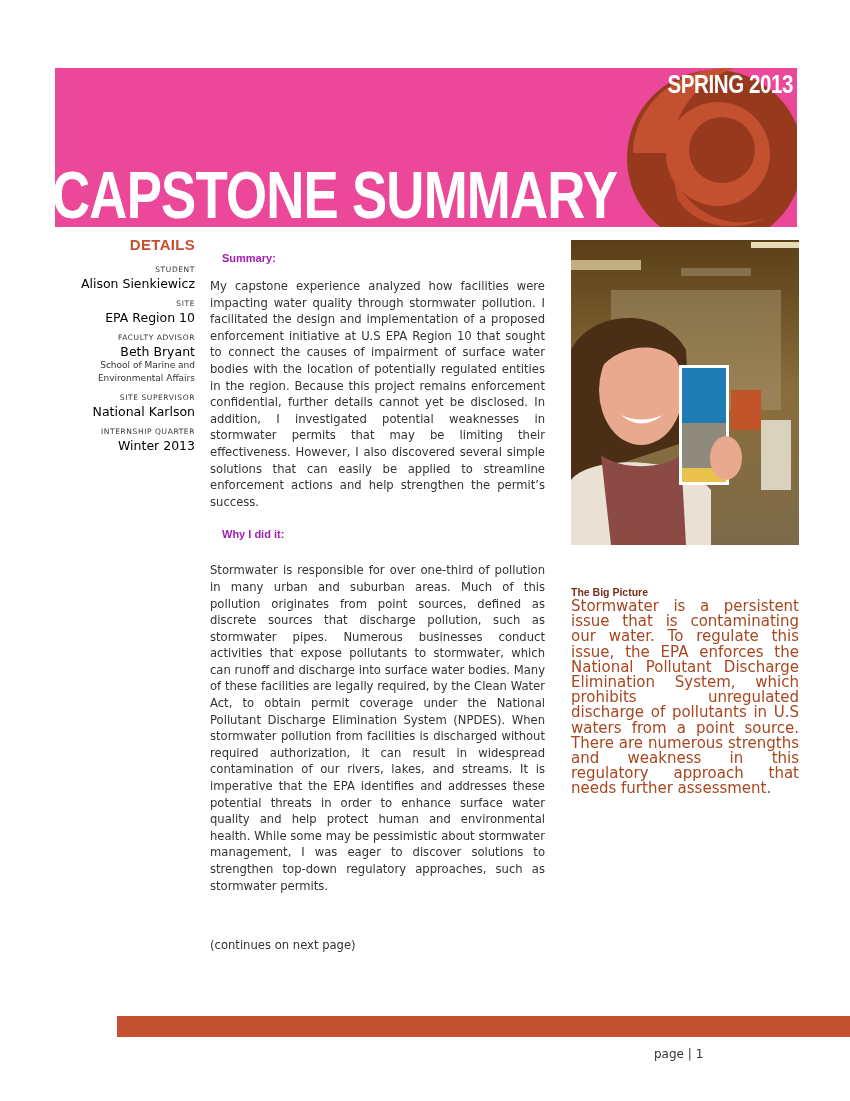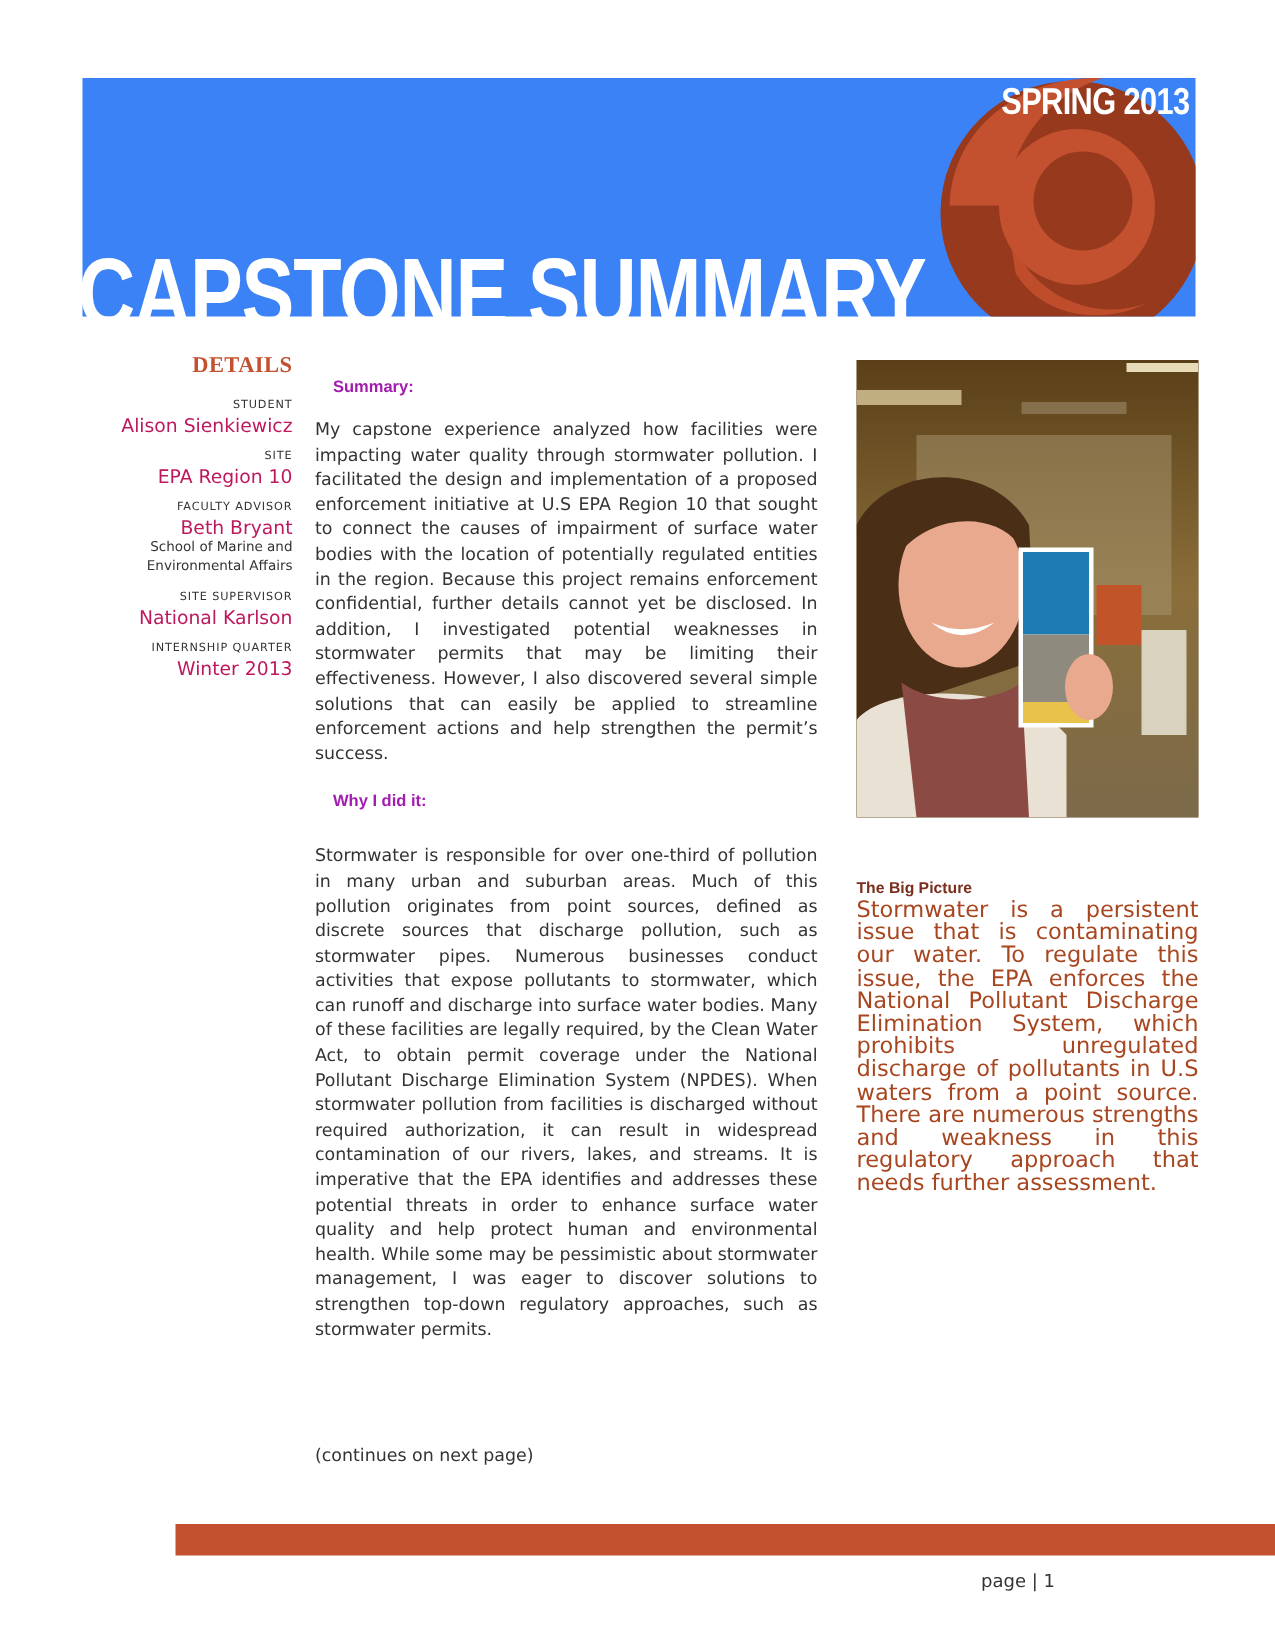--- a/index.html
+++ b/index.html
@@ -1,35 +1,35 @@
 <!DOCTYPE html>
 <html><head>
   <meta charset="utf-8">
   <style>
     html, body { margin:0; padding:0; background:#ffffff; }
     body { width:850px; height:1101px; position:relative; overflow:hidden;
            font-family:"DejaVu Sans", sans-serif; color:#2b2b2b; }
-    .banner { position:absolute; left:55px; top:52px; width:742px; height:159px;
-              background:#3b82f6; overflow:hidden; }
+    .banner { position:absolute; left:55px; top:68px; width:742px; height:159px;
+              background:#ec4899; overflow:hidden; }
     .swirl { position:absolute; left:560px; top:-10px; width:190px; height:190px; }
     .season { position:absolute; right:4px; top:2px; color:#ffffff; font-family:"Liberation Sans", sans-serif;
               font-weight:bold; font-size:25px; letter-spacing:-0.5px; transform:scaleX(0.82); transform-origin:right top; }
     .title { position:absolute; left:52px; top:162px; color:#ffffff; font-family:"Liberation Sans", sans-serif;
              font-weight:bold; font-size:66px; line-height:66px; letter-spacing:-1px;
              transform:scaleX(0.80); transform-origin:left top; white-space:nowrap; }
     .details { position:absolute; left:60px; top:236px; width:135px; text-align:right; }
-    .details h3 { margin:0 0 12px 0; color:#c3502f; font-family:Liberation Serif, serif; font-weight:bold; font-size:15px; letter-spacing:0.3px; }
+    .details h3 { margin:0 0 12px 0; color:#c3502f; font-family:Liberation Sans, sans-serif; font-weight:bold; font-size:15px; letter-spacing:0.3px; }
     .d-label { font-size:7.5px; letter-spacing:0.6px; color:#333; margin-top:8px; text-transform:uppercase; }
-    .d-value { font-size:12.5px; color:#be185d; margin-top:2px; }
+    .d-value { font-size:12.5px; color:#000000; margin-top:2px; }
     .d-sub { font-size:9px; color:#333; line-height:13px; }
     .main { position:absolute; left:210px; top:236px; width:335px; }
     .main h2.quote { margin:0; font-family:"Liberation Sans", sans-serif; font-weight:bold; font-size:14.5px; line-height:20px; color:#1e1e1e; }
     .main h3 { margin:16px 0 14px 12px; font-family:"Liberation Sans", sans-serif; font-weight:bold; font-size:11px; color:#a21caf; }
     .main p { margin:0; font-size:11.6px; line-height:16.6px; text-align:justify; color:#333; }
-    .continues { position:absolute; left:210px; top:963px; font-size:11.6px; color:#333;text-align:right; }
+    .continues { position:absolute; left:210px; top:938px; font-size:11.6px; color:#333;text-align:right; }
     .photo { position:absolute; left:571px; top:240px; width:228px; height:305px; overflow:hidden; background:#6b5128; }
     .sidebar { position:absolute; left:571px; top:586px; width:228px; }
     .sidebar h4 { margin:0; font-family:"Liberation Sans", sans-serif; font-weight:bold; font-size:10.5px; color:#7a2e1c; }
     .sidebar p { margin:1px 0 16px 0; font-size:15px; line-height:15.2px; text-align:justify; color:#a8461f; }
     .footer-bar { position:absolute; left:117px; top:1016px; width:733px; height:21px; background:#c3502f; }
     .page-num { position:absolute; left:654px; top:1047px; font-size:12px; color:#333; }
   </style>
 </head>
 <body>
 

